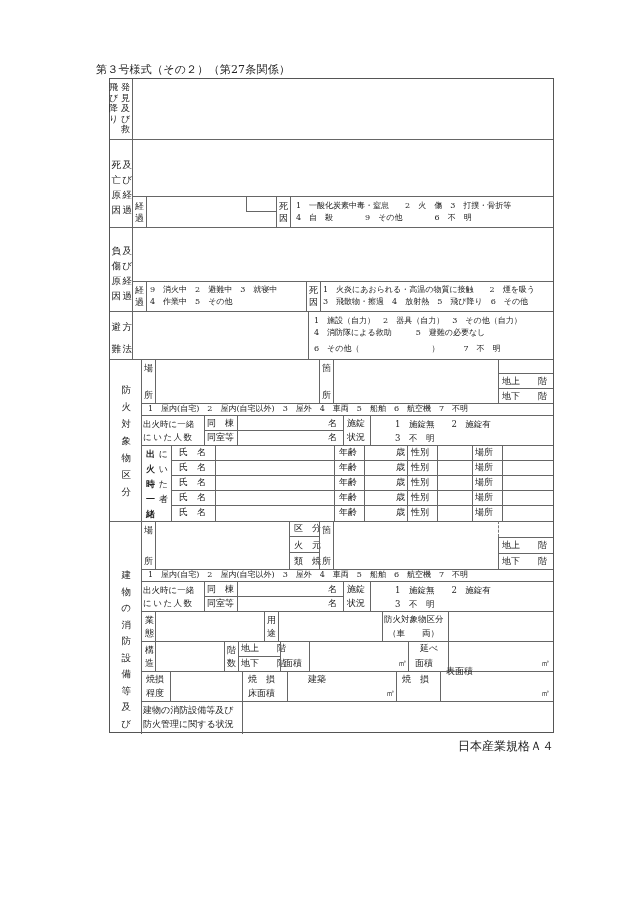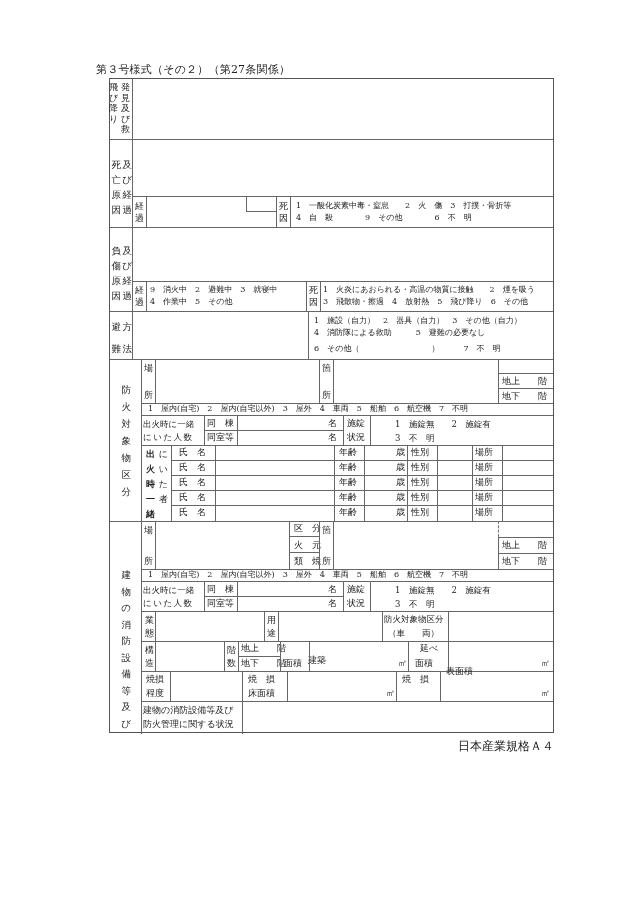--- a/index.html
+++ b/index.html
@@ -237,21 +237,21 @@
   <div class="vs" style="left:34px;top:565px;line-height:13px;">構造</div>
   <div class="vl" style="left:45px;top:562px;height:30px;"></div>
   <div class="fld" style="left:46px;top:562px;width:68px;height:30px;"></div>
   <div class="vl" style="left:114px;top:562px;height:30px;"></div>
   <div class="vs" style="left:116px;top:565px;line-height:13px;">階数</div>
   <div class="vl" style="left:128px;top:562px;height:30px;"></div>
   <div class="t" style="left:131px;top:564px;">地上　　階</div>
   <div class="hl" style="left:128px;top:577px;width:42px;"></div>
   <div class="t" style="left:131px;top:579px;">地下　　階</div>
   <div class="vl" style="left:170px;top:562px;height:30px;"></div>
-  <div class="t" style="left:174px;top:576px;padding-left:24px;">建築</div>
+  <div class="t" style="left:174px;top:595px;padding-left:24px;">建築</div>
   <div class="t" style="left:174px;top:579px;">面積</div>
   <div class="vl" style="left:199px;top:562px;height:30px;"></div>
   <div class="fld" style="left:200px;top:562px;width:98px;height:30px;"></div>
   <div class="t" style="left:288px;top:579px;">㎡</div>
   <div class="vl" style="left:298px;top:562px;height:30px;"></div>
   <div class="t" style="left:310px;top:564px;">延べ</div>
   <div class="t" style="left:305px;top:579px;">面積</div>
   <div class="vl" style="left:338px;top:562px;height:30px;"></div>
   <div class="fld" style="left:339px;top:562px;width:104px;height:30px;"></div>
   <div class="t" style="left:431px;top:579px;">㎡</div>

